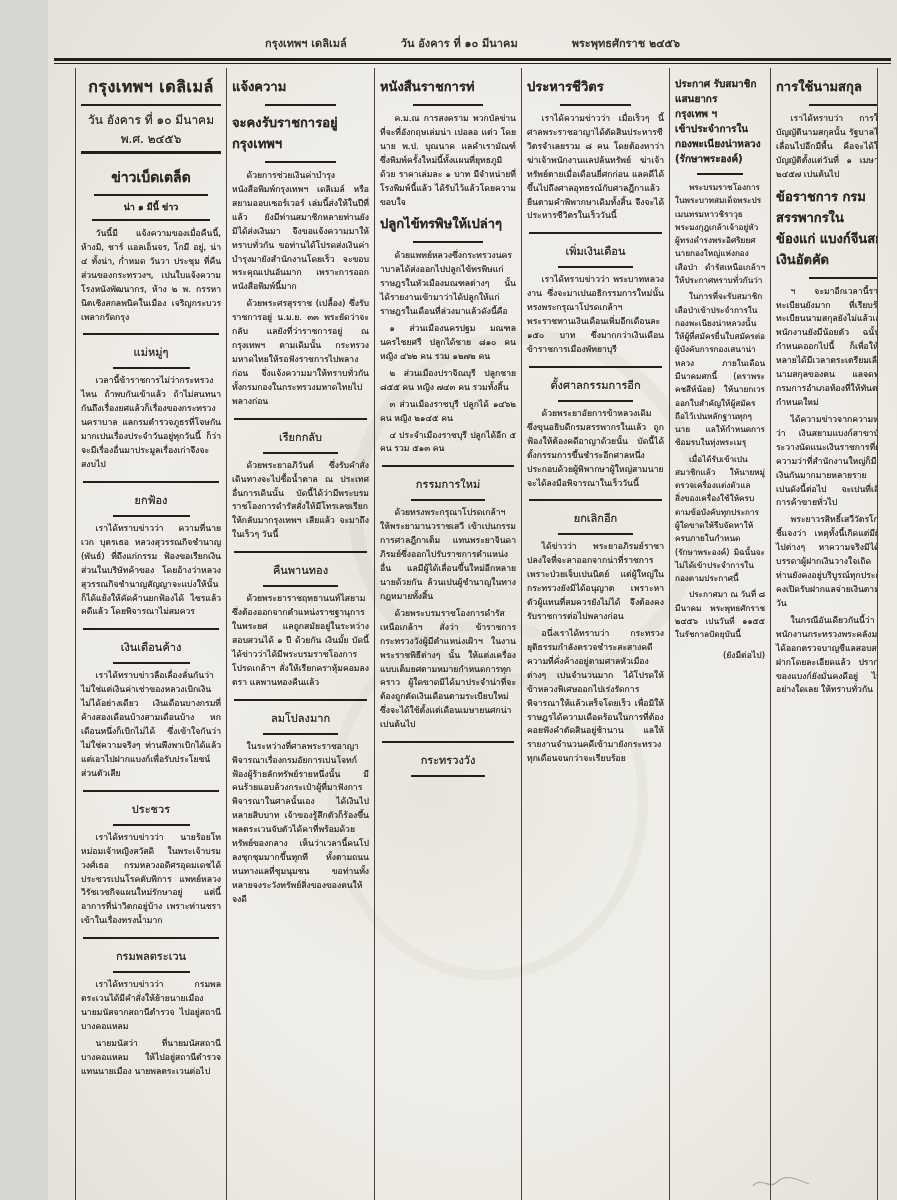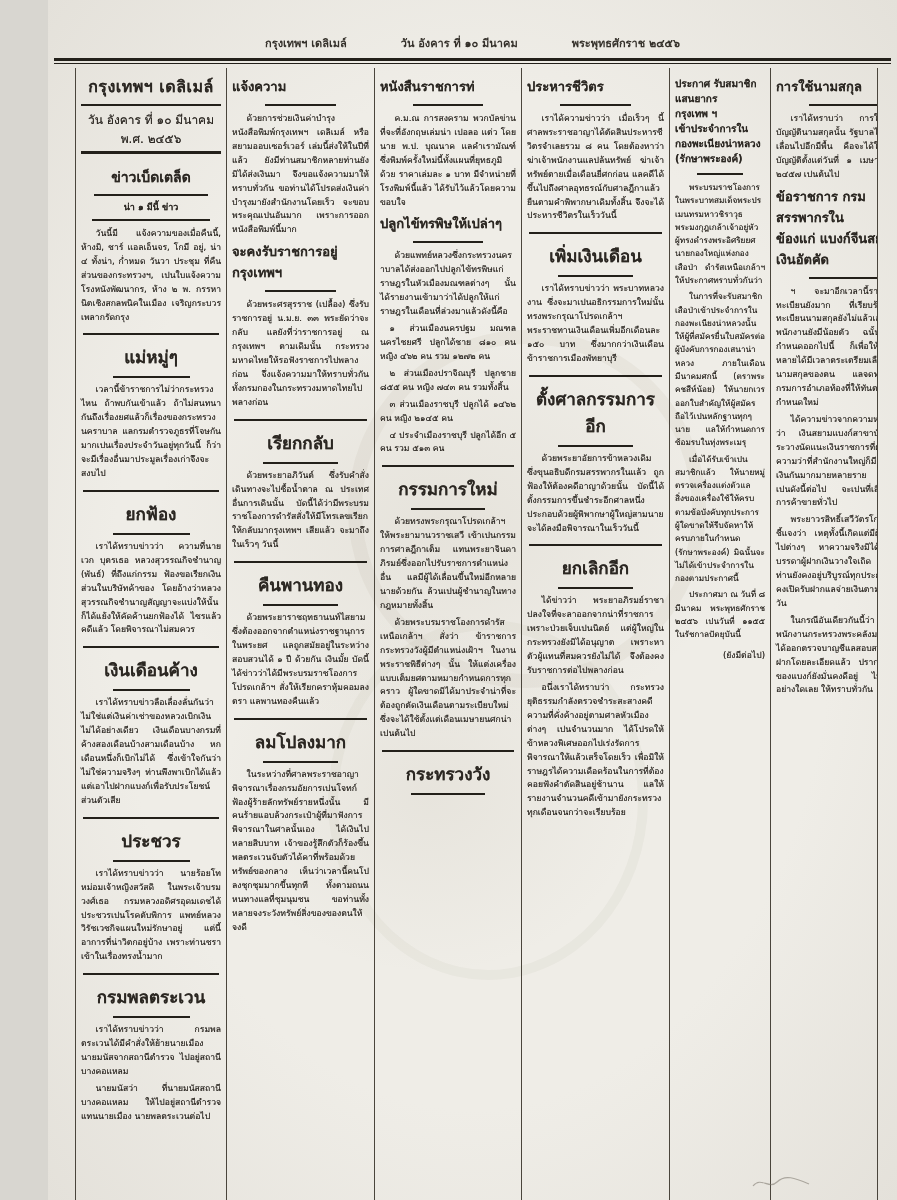--- a/index.html
+++ b/index.html
@@ -63,21 +63,21 @@
     box-shadow:0 -3px 0 -1px #23201a inset;
     margin-bottom:2px;
   }
   .lead-headline{font-size:14px;font-weight:bold;text-align:center;margin:12px 0 0;}
   .lead-headline::after{content:"";display:block;width:82%;margin:6px auto 4px;border-top:2px solid #23201a;}
   .headline{font-size:13px;font-weight:bold;margin:4px 0 0;white-space:pre-line;}
   .headline::after{content:"";display:block;width:52%;margin:7px auto 6px;border-top:2px solid #23201a;}
   .kicker{font-size:9px;font-weight:bold;text-align:center;margin-top:2px;}
   .kicker::after{content:"";display:block;width:84%;margin:5px auto 6px;border-top:2px solid #23201a;}
   .subhead{
-    font-size:17px;font-weight:bold;text-align:center;margin:9px 0 0;white-space:pre-line;
+    font-size:11px;font-weight:normal;text-align:center;margin:9px 0 0;white-space:pre-line;
   }
   .subhead::before{content:"";display:block;width:97%;margin:0 auto 8px;border-top:2px solid #23201a;}
   .subhead::after{content:"";display:block;width:55%;margin:6px auto 5px;border-top:2px solid #23201a;}
   .para{font-size:8.6px;line-height:1.62;text-align:justify;text-indent:1.7em;margin:3px 0;}
   .list{font-size:8.6px;line-height:1.62;text-align:justify;text-indent:1.1em;margin:3px 0;}
   .colnote{font-size:8.6px;text-align:right;margin-top:6px;}
 
   
   .col[data-col="4"] .headline{font-size:10px;}
   .col[data-col="4"] .para{font-size:8.2px;}
@@ -112,23 +112,23 @@
         <div class="sec subhead">เงินเดือนค้าง</div>
         <div class="sec para">เราได้ทราบข่าวลือเลื่องลั่นกันว่า ไม่ใช่แต่เงินค่าเช่าของหลวงเบิกเงินไม่ได้อย่างเดียว เงินเดือนบางกรมที่ค้างสองเดือนบ้างสามเดือนบ้าง หกเดือนหนึ่งก็เบิกไม่ได้ ซึ่งเข้าใจกันว่าไม่ใช่ความจริงๆ ท่านพึงพาเบิกได้แล้ว แต่เอาไปฝากแบงก์เพื่อรับประโยชน์ส่วนตัวเสีย</div>
         <div class="sec subhead">ประชวร</div>
         <div class="sec para">เราได้ทราบข่าวว่า นายร้อยโท หม่อมเจ้าหญิงสวัสดิ ในพระเจ้าบรมวงศ์เธอ กรมหลวงอดิศรอุดมเดชได้ประชวรเปนโรคตับพิการ แพทย์หลวงวิรัชเวชกิจแผนใหม่รักษาอยู่ แต่นี้อาการที่น่าวิตกอยู่บ้าง เพราะท่านชราเข้าในเรื่องทรงน้ำมาก</div>
         <div class="sec subhead">กรมพลตระเวน</div>
         <div class="sec para">เราได้ทราบข่าวว่า กรมพลตระเวนได้มีคำสั่งให้ย้ายนายเมือง นายมนัสจากสถานีตำรวจ ไปอยู่สถานีบางคอแหลม</div>
         <div class="sec para">นายมนัสว่า ที่นายมนัสสถานีบางคอแหลม ให้ไปอยู่สถานีตำรวจแทนนายเมือง นายพลตระเวนต่อไป</div>
       </div>
     <div class="col" data-col="1">
         <div class="sec headline">แจ้งความ</div>
-        <div class="sec para">ด้วยการช่วยเงินค่าบำรุงหนังสือพิมพ์กรุงเทพฯ เดลิเมล์ หรือสยามออบเซอร์เวอร์ เล่มนี้ส่งให้ในปีที่แล้ว ยังมีท่านสมาชิกหลายท่านยังมิได้ส่งเงินมา จึงขอแจ้งความมาให้ทราบทั่วกัน ขอท่านได้โปรดส่งเงินค่าบำรุงมายังสำนักงานโดยเร็ว จะขอบพระคุณเปนอันมาก เพราะการออกหนังสือพิมพ์นี้มาก</div>
         <div class="sec headline">จะคงรับราชการอยู่
 กรุงเทพฯ</div>
+        <div class="sec para">ด้วยการช่วยเงินค่าบำรุงหนังสือพิมพ์กรุงเทพฯ เดลิเมล์ หรือสยามออบเซอร์เวอร์ เล่มนี้ส่งให้ในปีที่แล้ว ยังมีท่านสมาชิกหลายท่านยังมิได้ส่งเงินมา จึงขอแจ้งความมาให้ทราบทั่วกัน ขอท่านได้โปรดส่งเงินค่าบำรุงมายังสำนักงานโดยเร็ว จะขอบพระคุณเปนอันมาก เพราะการออกหนังสือพิมพ์นี้มาก</div>
         <div class="sec para">ด้วยพระศรสุรราช (เปลื้อง) ซึ่งรับราชการอยู่ น.ม.ย. ๓๓ พระยัดว่าจะกลับ แลยังที่ว่าราชการอยู่ ณ กรุงเทพฯ ตามเดิมนั้น กระทรวงมหาดไทยให้รอฟังราชการไปพลางก่อน จึ่งแจ้งความมาให้ทราบทั่วกัน ทั้งกรมกองในกระทรวงมหาดไทยไปพลางก่อน</div>
         <div class="sec subhead">เรียกกลับ</div>
         <div class="sec para">ด้วยพระยาอภิวันต์ ซึ่งรับคำสั่งเดินทางจะไปซื้อน้ำตาล ณ ประเทศอื่นการเดินนั้น บัดนี้ได้ว่ามีพระบรมราชโองการดำรัสสั่งให้มีโทรเลขเรียกให้กลับมากรุงเทพฯ เสียแล้ว จะมาถึงในเร็วๆ วันนี้</div>
         <div class="sec subhead">คืนพานทอง</div>
         <div class="sec para">ด้วยพระยาราชฤทธานนท์ไสยาม ซึ่งต้องออกจากตำแหน่งราชฐานุการในพระยศ แลถูกสมัยอยู่ในระหว่างสอบสวนได้ ๑ ปี ด้วยกัน เงินมั้ย บัดนี้ได้ข่าวว่าได้มีพระบรมราชโองการโปรดเกล้าฯ สั่งให้เรียกคราหุ้มคอมลงตรา แลพานทองคืนแล้ว</div>
         <div class="sec subhead">ลมโปลงมาก</div>
         <div class="sec para">ในระหว่างที่ศาลพระราชอาญาพิจารณาเรื่องกรมอัยการเปนโจทก์ฟ้องผู้ร้ายลักทรัพย์รายหนึ่งนั้น มีคนร้ายแอบล้วงกระเป๋าผู้ที่มาฟังการพิจารณาในศาลนั้นเอง ได้เงินไปหลายสิบบาท เจ้าของรู้สึกตัวก็ร้องขึ้น พลตระเวนจับตัวได้คาที่พร้อมด้วยทรัพย์ของกลาง เห็นว่าเวลานี้คนโปลงชุกชุมมากขึ้นทุกที ทั้งตามถนนหนทางแลที่ชุมนุมชน ขอท่านทั้งหลายจงระวังทรัพย์สิ่งของของตนให้จงดี</div>
       </div>
     <div class="col" data-col="2">
         <div class="sec headline">หนังสืนราชการท่</div>

